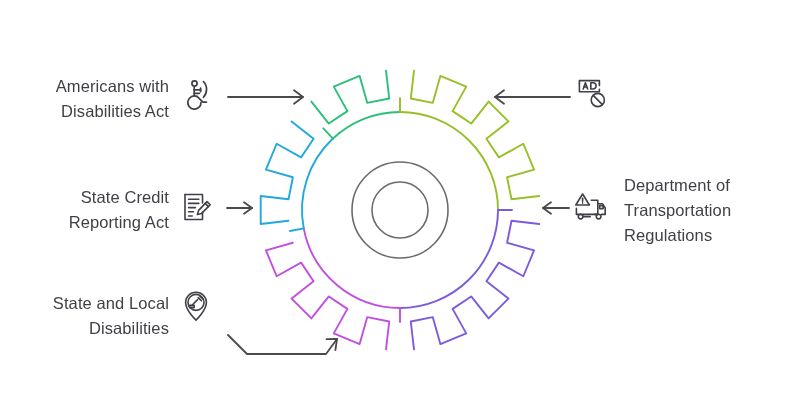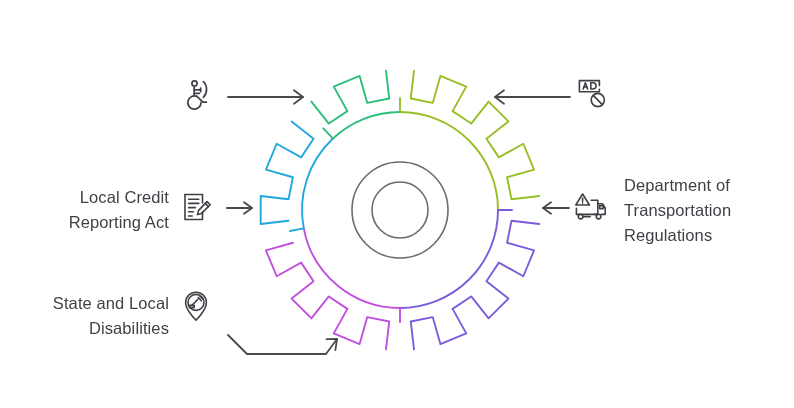--- a/index.html
+++ b/index.html
@@ -30,22 +30,24 @@
   .arrow svg{display:block;}
 
   .gear-wrap{position:absolute;left:250px;top:55px;width:300px;height:310px;}
   .gear-wrap svg{display:block;}
 </style>
 </head>
 <body>
 
 <div id="stage">
 
+  <div class="label right-align" style="left:14px;top:74px;width:155px;">Americans with
+Disabilities Act</div>
 
-  <div class="label right-align" style="left:14px;top:185px;width:155px;">Local Credit
+  <div class="label right-align" style="left:14px;top:185px;width:155px;">State Credit
 Reporting Act</div>
 
   <div class="label right-align" style="left:14px;top:291px;width:155px;">State and Local
 Disabilities</div>
 
 
   <div class="label left-align" style="left:624px;top:173px;width:168px;">Department of
 Transportation
 Regulations</div>
 

